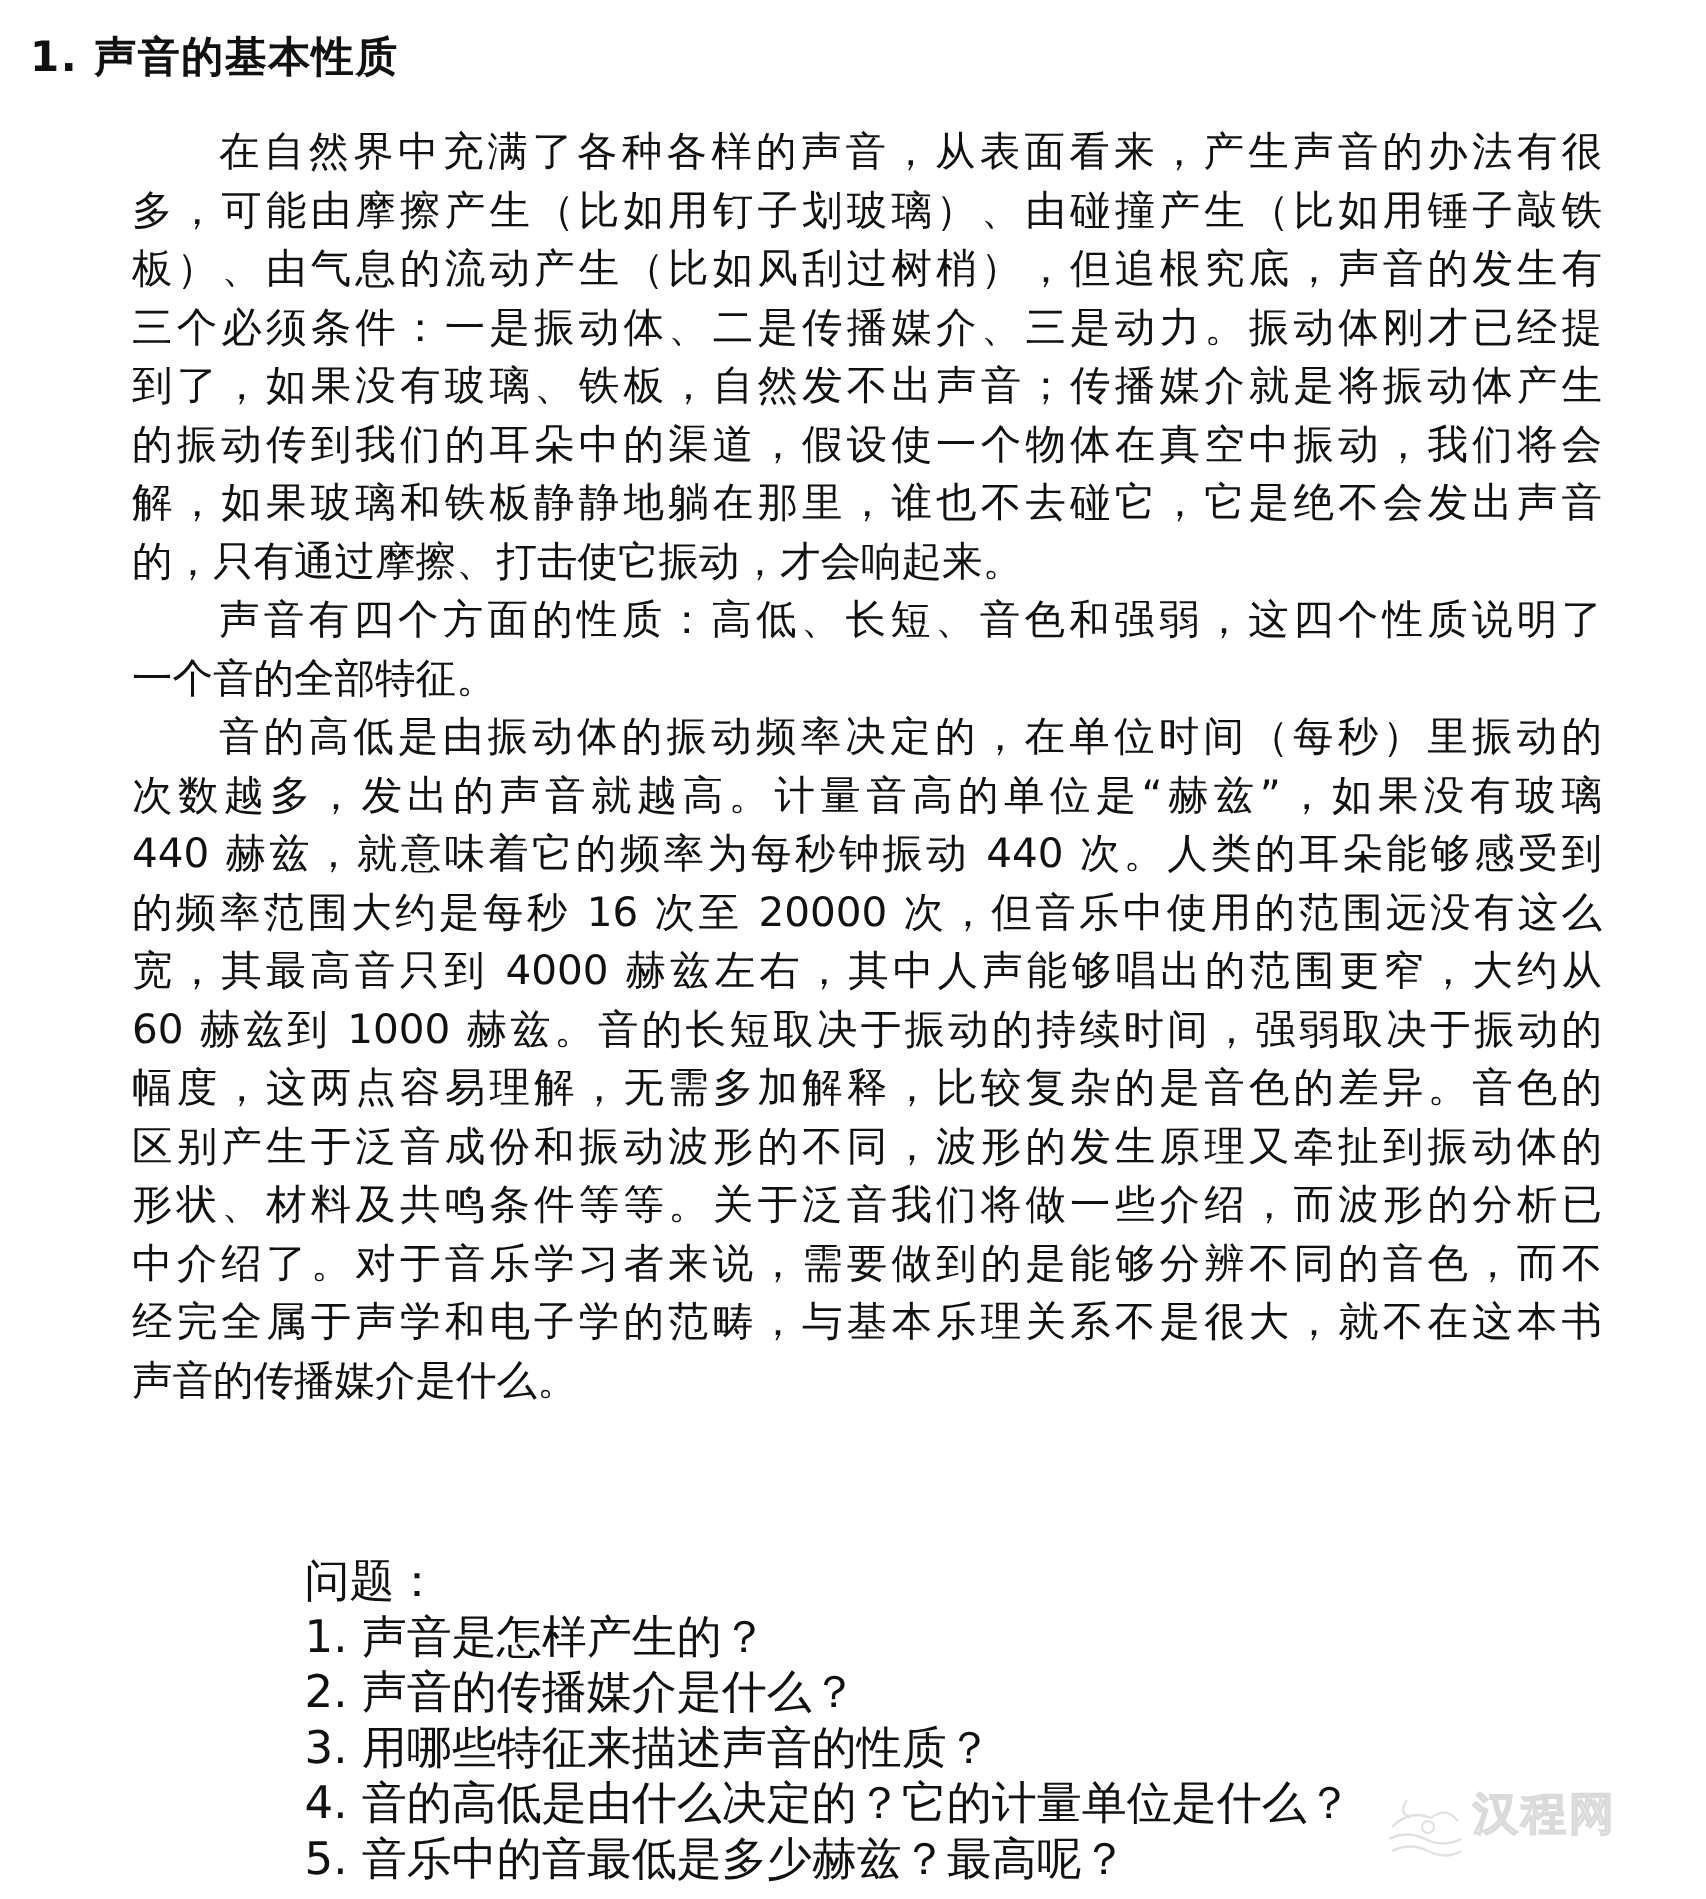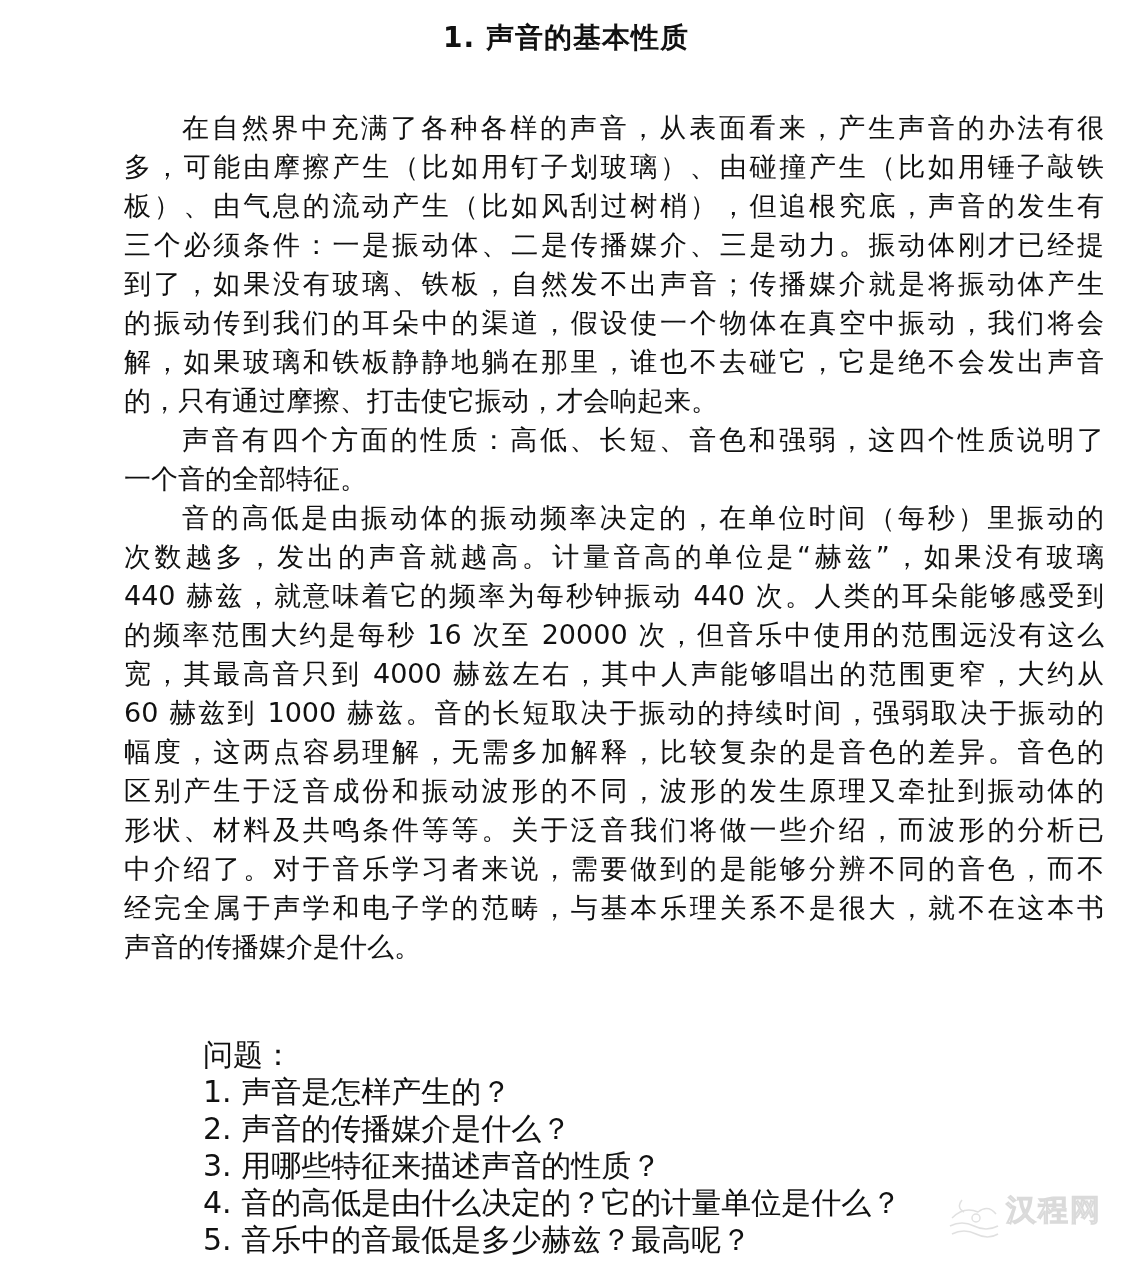--- a/index.html
+++ b/index.html
@@ -20,34 +20,32 @@
       left: 0;
       top: 0;
       width: 1137px;
       height: 1266px;
     }
     .title {
       position: absolute;
       left: 0;
       width: 1112px;
       top: 18px;
-      text-align: center;
       font-size: 28px;
       font-weight: bold;
       line-height: 40px;
       letter-spacing: 1px;
       padding-left: 20px;
       box-sizing: border-box;
     }
     .body-text {
       position: absolute;
       left: 88px;
-      top: 108px;
+      top: 82px;
       width: 980px;
-      margin-left: 36px;
     }
     .line {
       display: block;
       white-space: nowrap;
       font-size: 27px;
       line-height: 39px;
       height: 39px;
       text-align: justify;
       text-align-last: justify;
       letter-spacing: 0px;
@@ -67,21 +65,21 @@
     }
     .q-line {
       display: block;
       white-space: nowrap;
       font-size: 30px;
       line-height: 37px;
       height 37px;
     }
     .watermark {
       position: absolute;
-      left: 948px;
+      left: 924px;
       top: 1192px;
       width: 185px;
       height: 64px;
       opacity: 0.55;
     }
     .wm-logo {
       position: absolute;
       left: 0;
       top: 2px;
       width: 52px;

